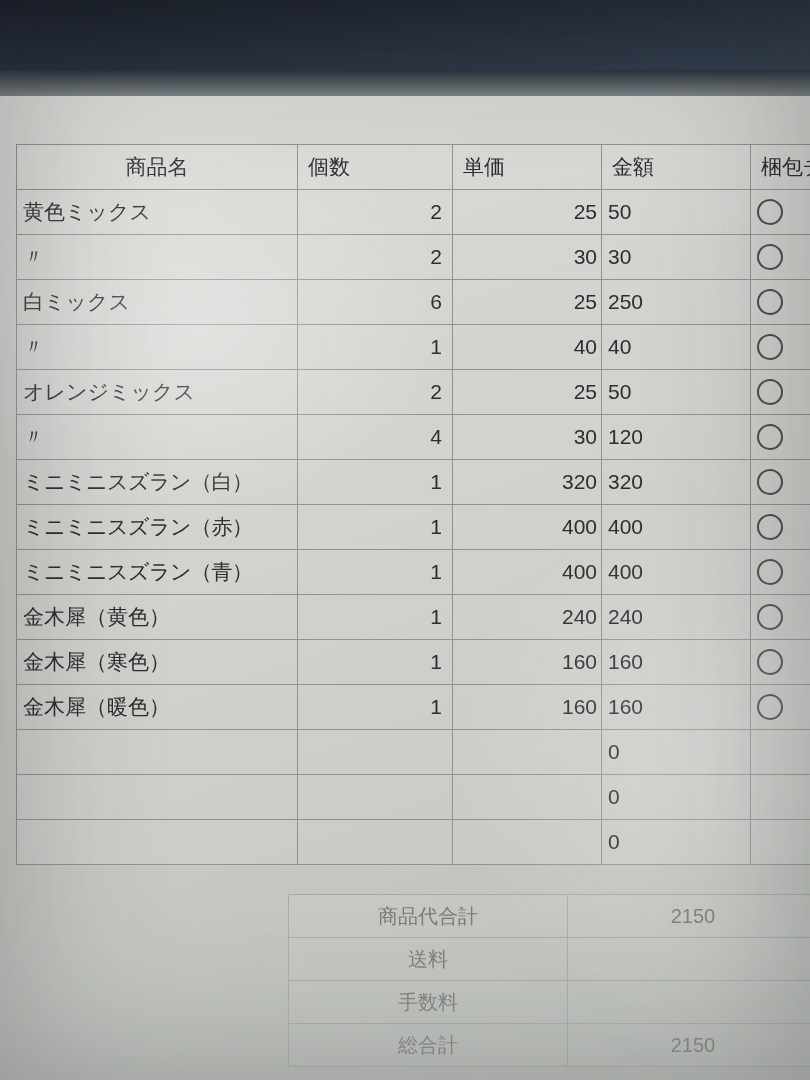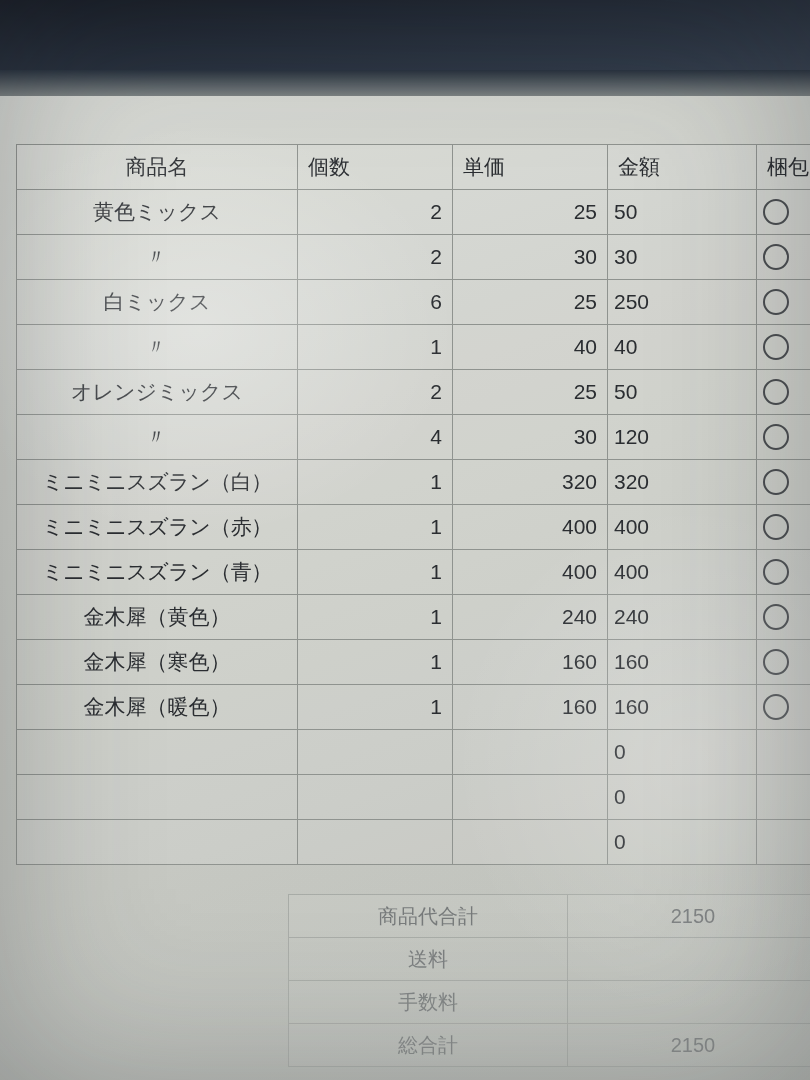--- a/index.html
+++ b/index.html
@@ -77,23 +77,23 @@
     width: 812px;
   }
   #main-table td, #main-table th {
     border: 1px solid #8f938f;
     height: 44px;
     padding: 0 6px;
     font-size: 21px;
     font-weight: normal;
     background: rgba(255,255,255,0.10);
   }
-  #main-table .c-name   { width: 268px; text-align: center; }
+  #main-table .c-name   { width: 268px; }
   #main-table .c-qty    { width: 134px; text-align: right; padding-right: 10px; }
-  #main-table .c-price  { width: 134px; text-align: right; padding-right: 10px; }
+  #main-table .c-price  { width: 134px; text-align: right; padding-right: 4px; }
   #main-table .c-amount { width: 130px; padding-right: 8px; }
   #main-table .c-check  { width: 140px; text-align: left; padding-left: 6px; }
   #main-table thead td { text-align: center; font-size: 21px; }
   #main-table thead .c-qty,
   #main-table thead .c-price,
   #main-table thead .c-amount,
   #main-table thead .c-check { text-align: left; padding-left: 10px; }
   .small-name { font-size: 17px; letter-spacing: -0.5px; }
   .ditto { font-size: 20px; letter-spacing: 2px; }
   .circle {

